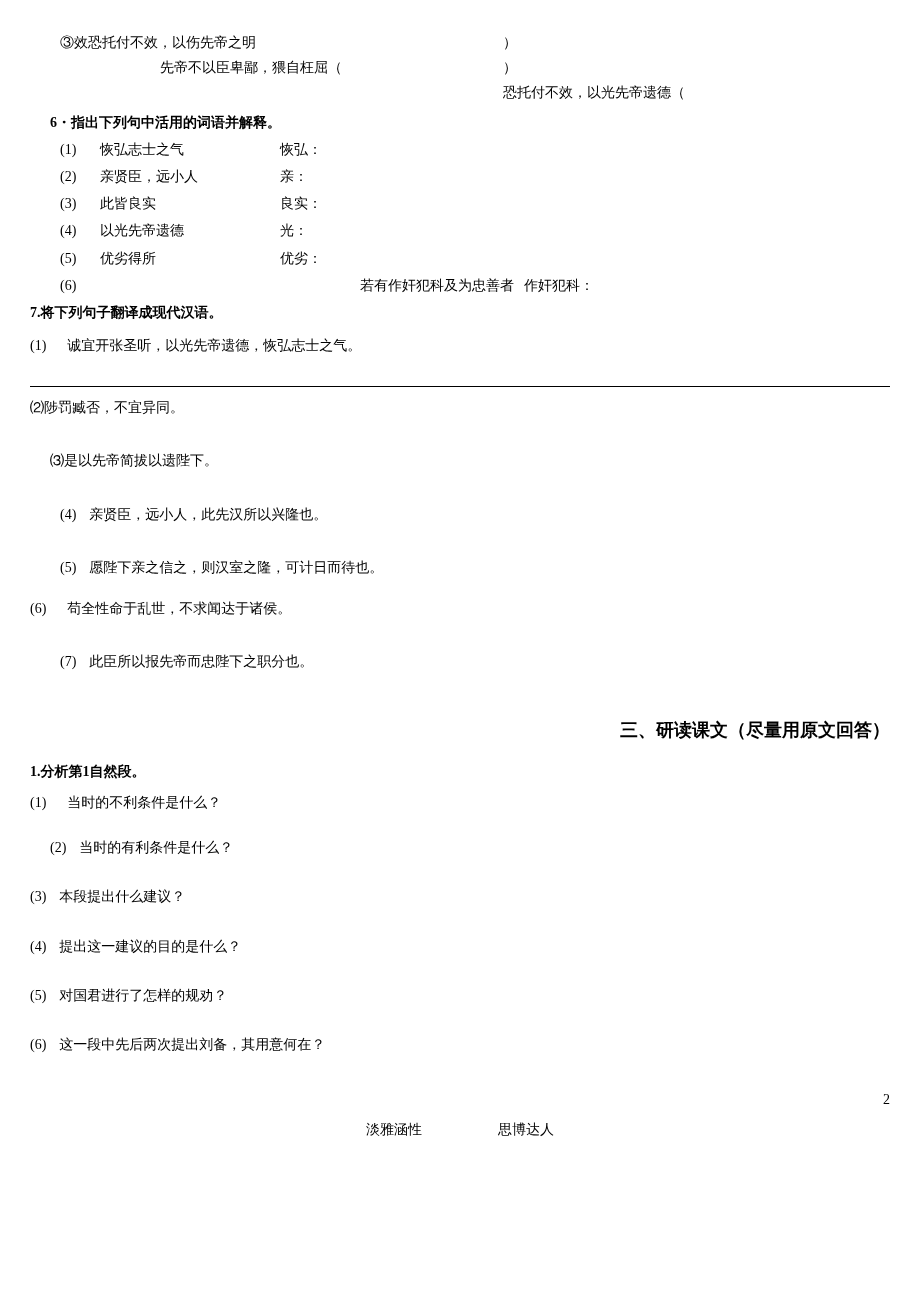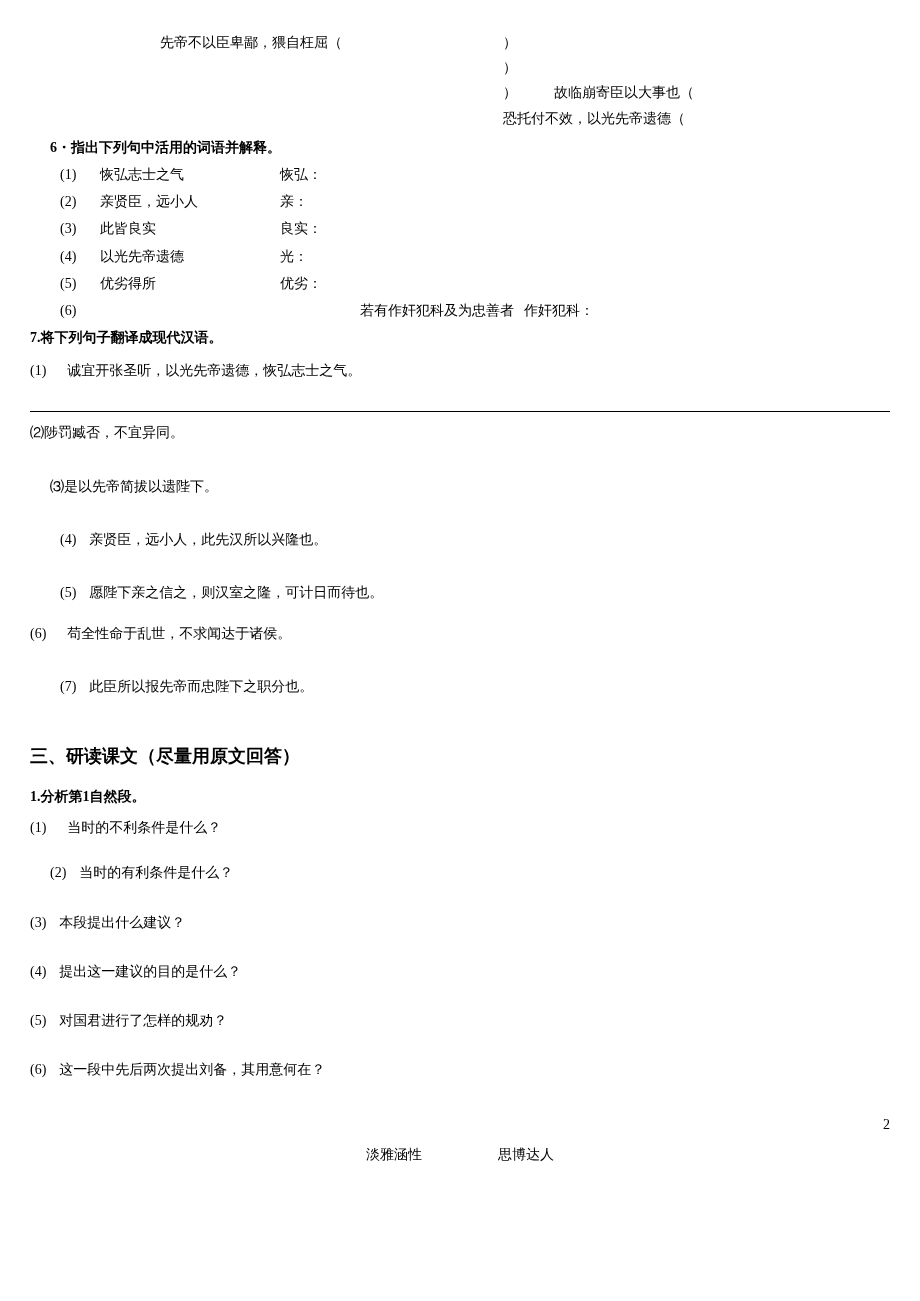--- a/index.html
+++ b/index.html
@@ -22,44 +22,40 @@
   .bold { font-weight: bold; }
   .q6-item { display: flex; padding-left: 30px; margin: 2px 0; }
   .q6-num { width: 40px; }
   .q6-text { width: 180px; }
   .q6-label { }
   .q7-line { margin: 8px 0; }
   .q7-line.first { padding-left: 0; }
   .q7-sub { padding-left: 20px; margin-top: 28px; }
   .q7-sub2 { padding-left: 30px; margin-top: 28px; }
   .hr-line { border: none; border-bottom: 1px solid #000; margin: 28px 0 8px 0; width: 100%; }
-  .section-title { font-size: 18px; font-weight: bold; margin-top: 40px; margin-bottom: 12px; }
+  .section-title { font-size: 18px; font-weight: bold; margin-top: 40px; margin-bottom: 12px; text-align: right; }
   .q-main { margin: 6px 0; }
   .q-sub { padding-left: 0; margin: 4px 0 24px 0; }
   .q-sub.indent { padding-left: 20px; }
   .footer { display: flex; justify-content: center; gap: 76px; margin-top: 60px; font-size: 14px; }
   .page-num { position: absolute; right: 30px; bottom: 60px; font-size: 14px; }
   .gap { width: 30px; display: inline-block; }
   .right-paren { text-align: left; padding-left: 0; }
 </style>
 </head>
 <body>
 
 <div class="row">
   <div class="col-left">
+    <div class="indent1">③效恐托付不效，以伤先帝之明</div>
     <div class="indent3">先帝不以臣卑鄙，猥自枉屈（</div>
   </div>
   <div class="col-right">
     <div class="right-paren">）</div>
     <div class="right-paren">）</div>
-    <div>
-      <span>）</span>
-      <span class="gap"></span>
-      <span>故临崩寄臣以大事也（</span>
-    </div>
     <div>恐托付不效，以光先帝遗德（</div>
   </div>
 </div>
 
 <div class="bold" style="padding-left:20px;margin-top:4px;">6・指出下列句中活用的词语并解释。</div>
 <div>
   <div class="q6-item">
     <span class="q6-num">(1)</span>
     <span class="q6-text">恢弘志士之气</span>
     <span class="q6-label">恢弘：</span>

